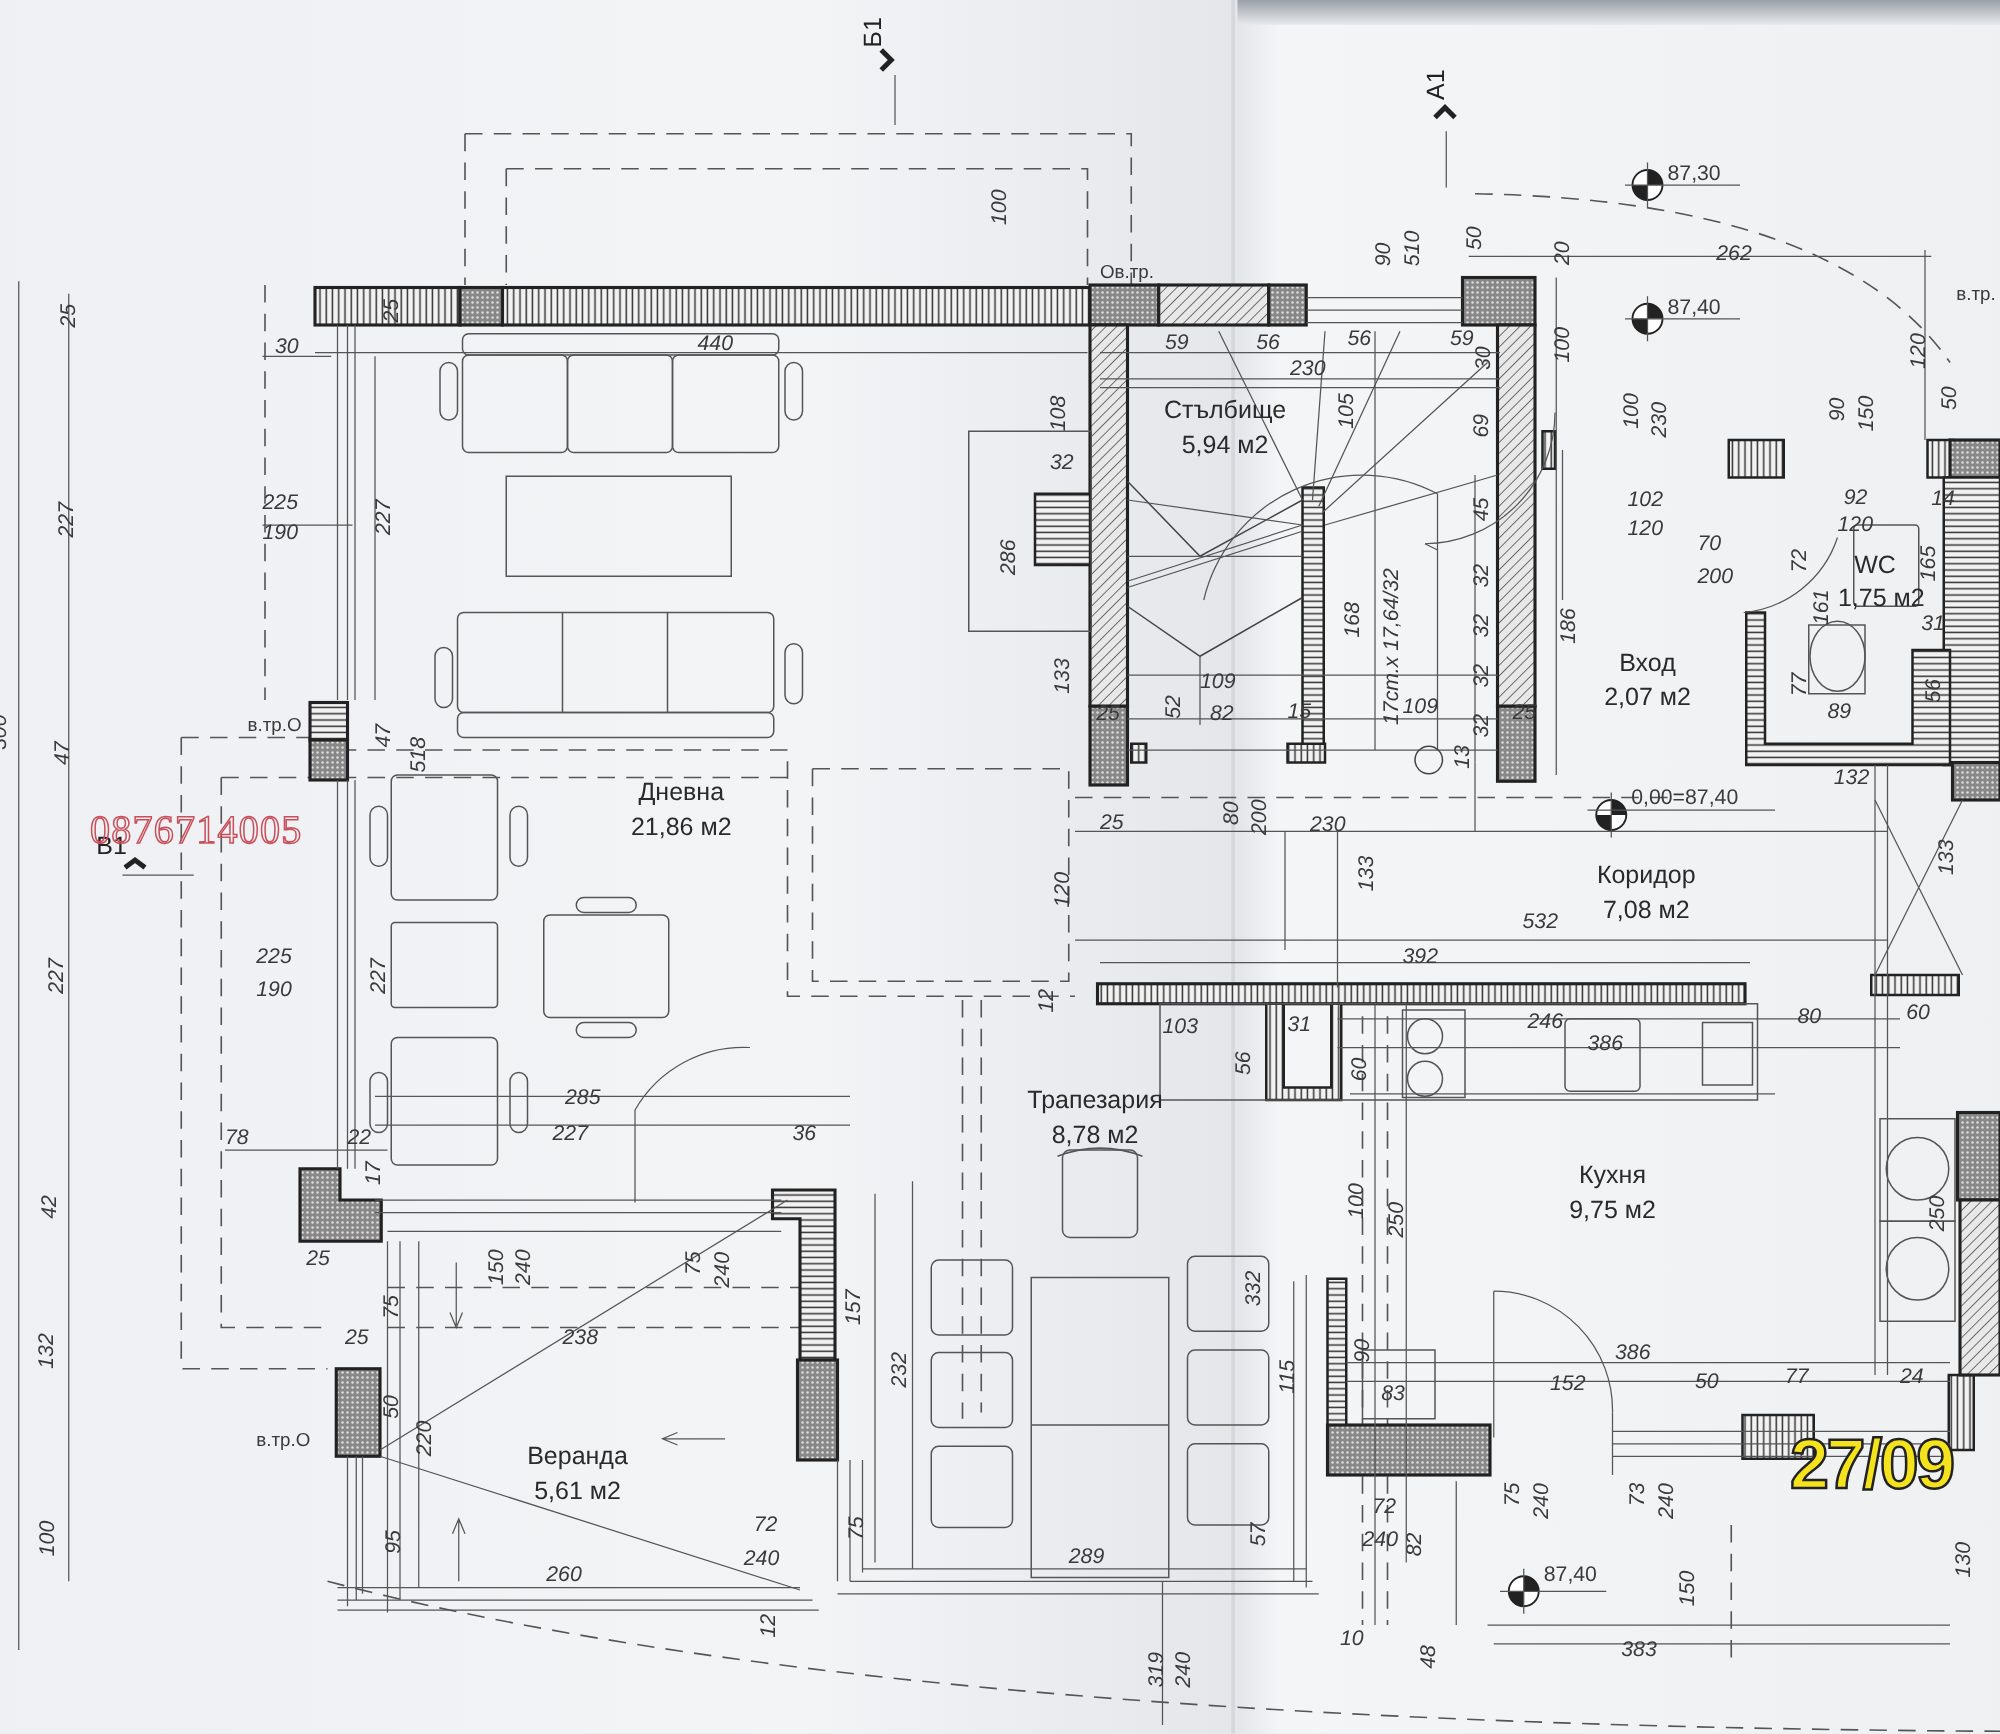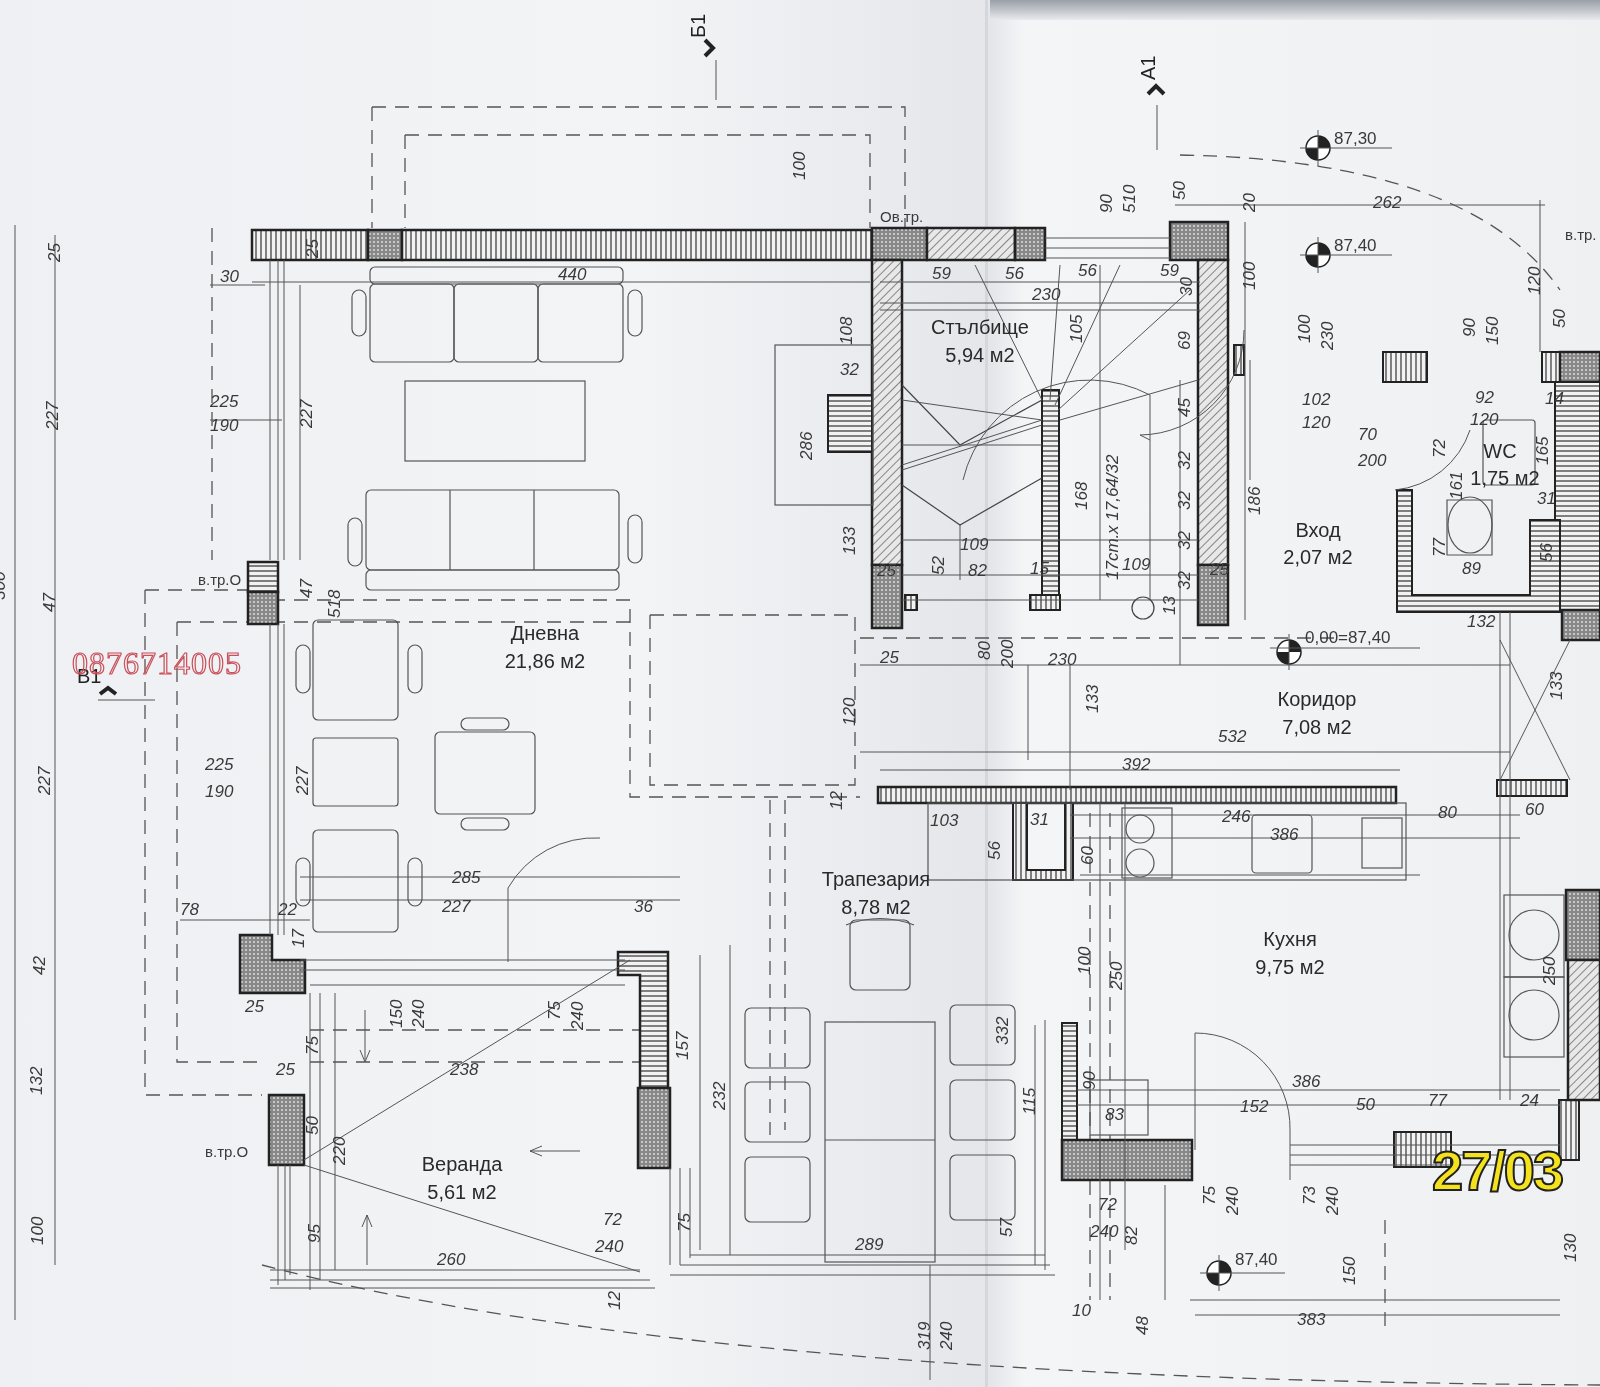--- a/index.html
+++ b/index.html
@@ -449,13 +449,13 @@
     <text class="dim" x="1338" y="1215" transform="rotate(-90 1338 1215)">240</text>
     <text class="dim" x="1355" y="1285" transform="rotate(-90 1355 1285)">150</text>
     <text class="dim" x="1148" y="1335" transform="rotate(-90 1148 1335)">48</text>
     <text class="dim" x="1072" y="1316">10</text>
     <text class="dim" x="1297" y="1325">383</text>
     <text class="dim" x="1576" y="1262" transform="rotate(-90 1576 1262)">130</text>
   </g>
 </svg>
 
 <div id="watermark">0876714005</div>
-<div id="timestamp">27/03</div>
+<div id="timestamp">27/09</div>
 
 </body></html>

